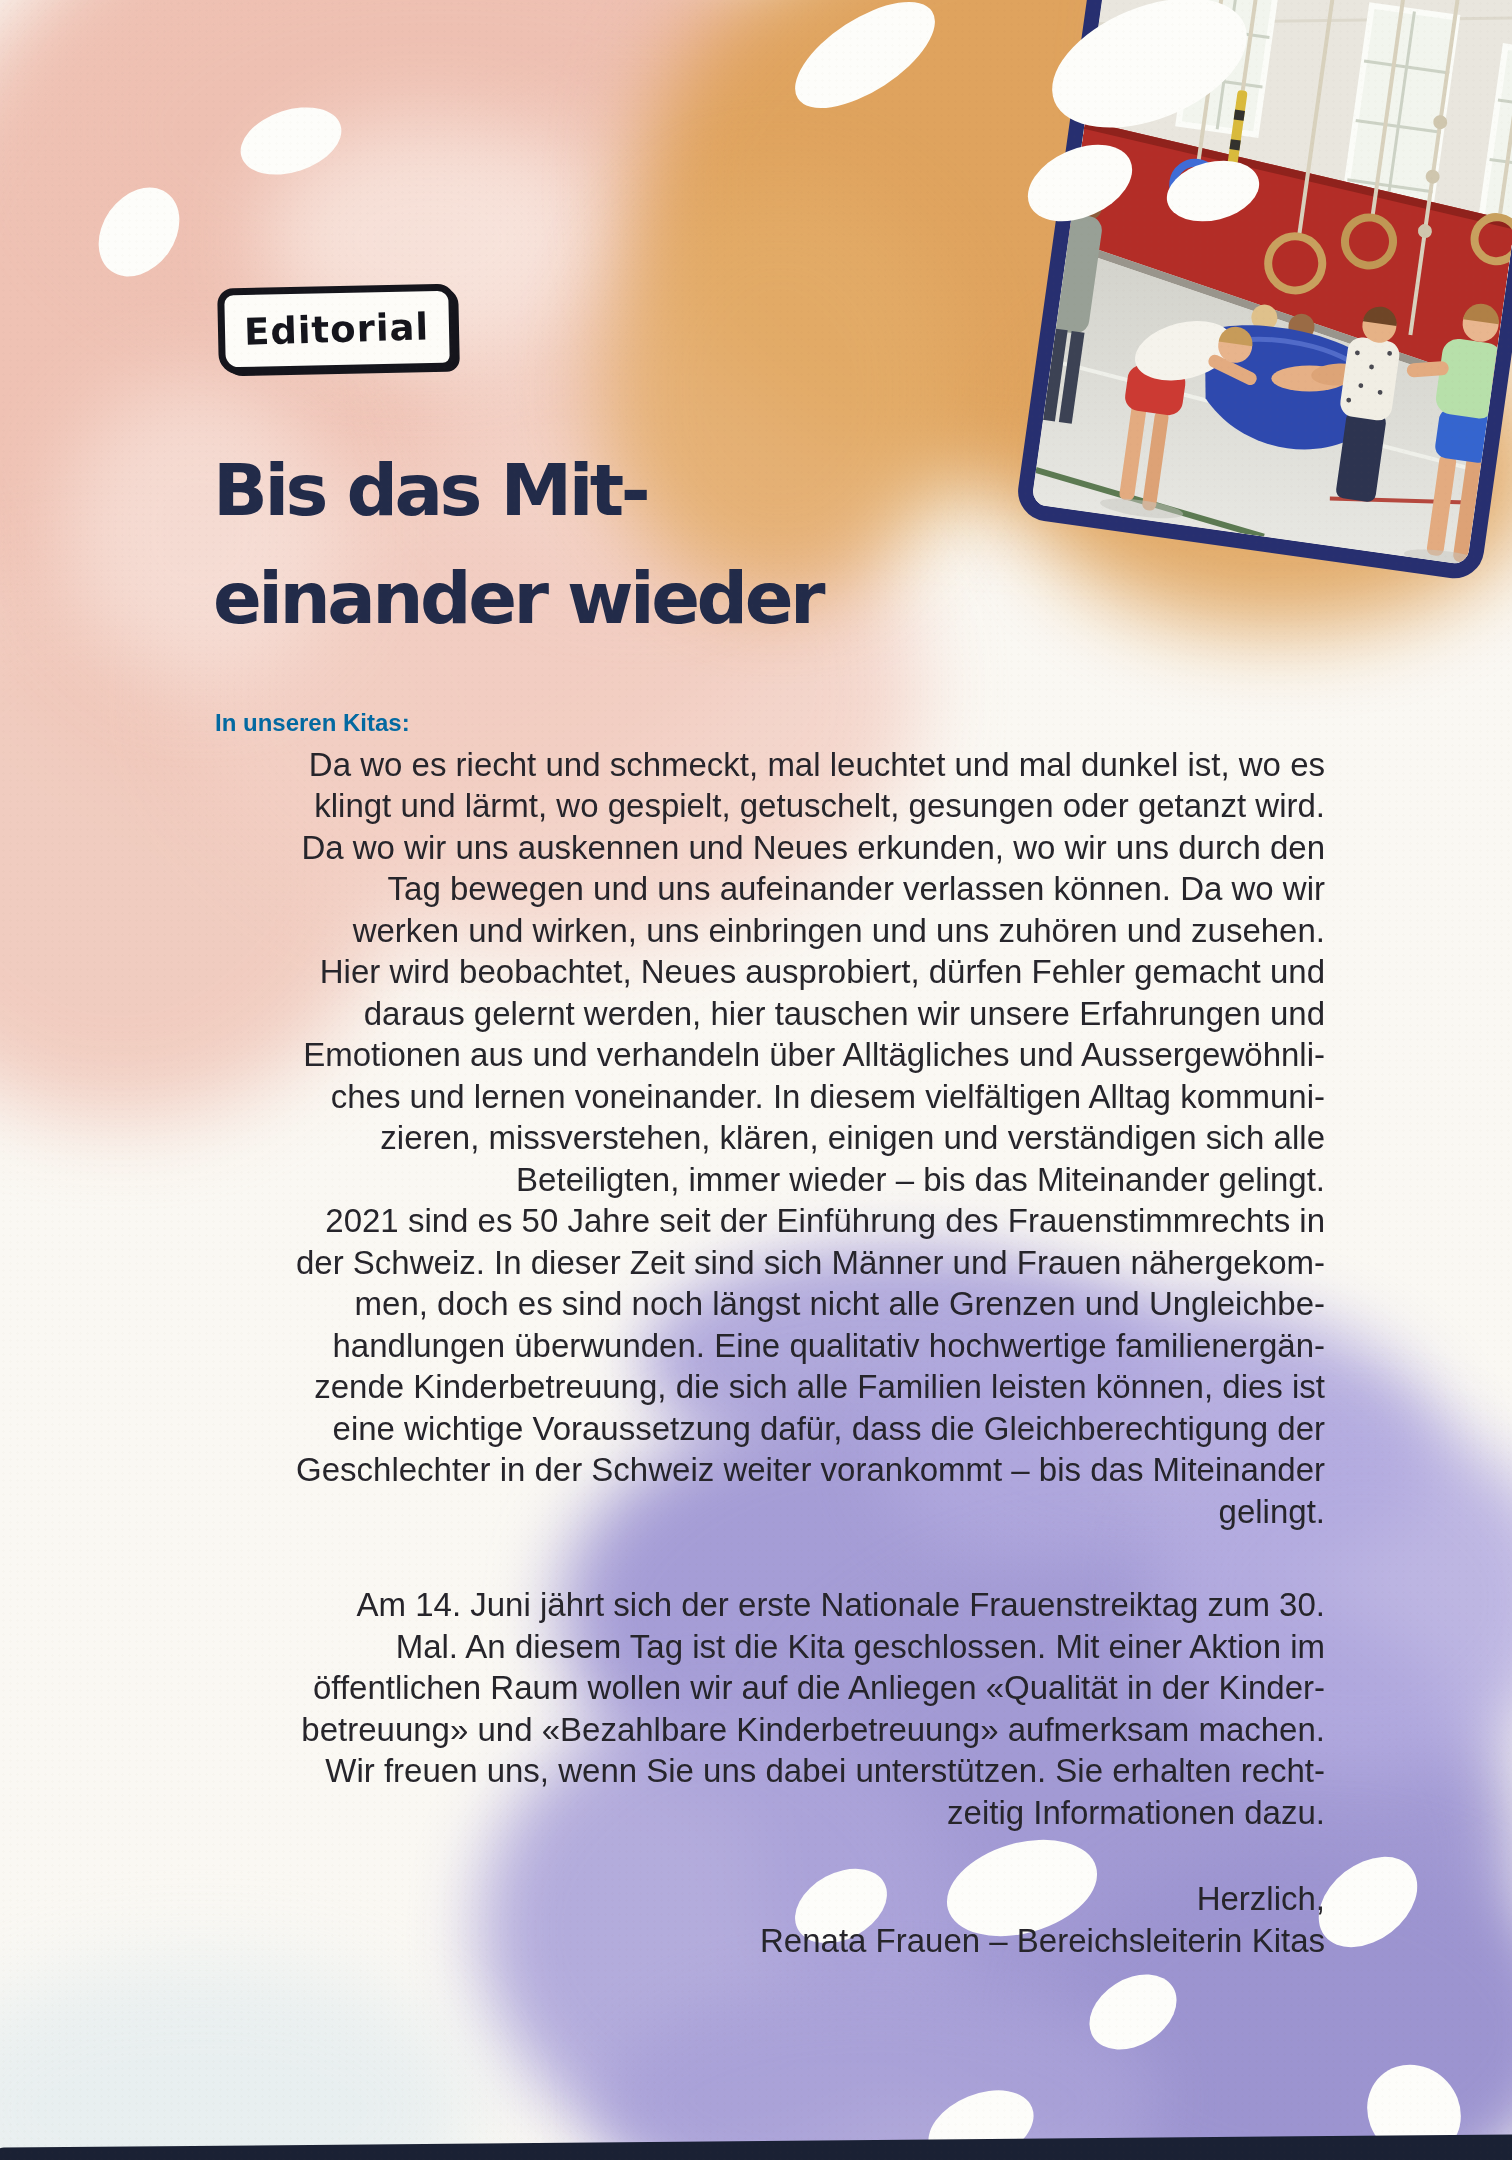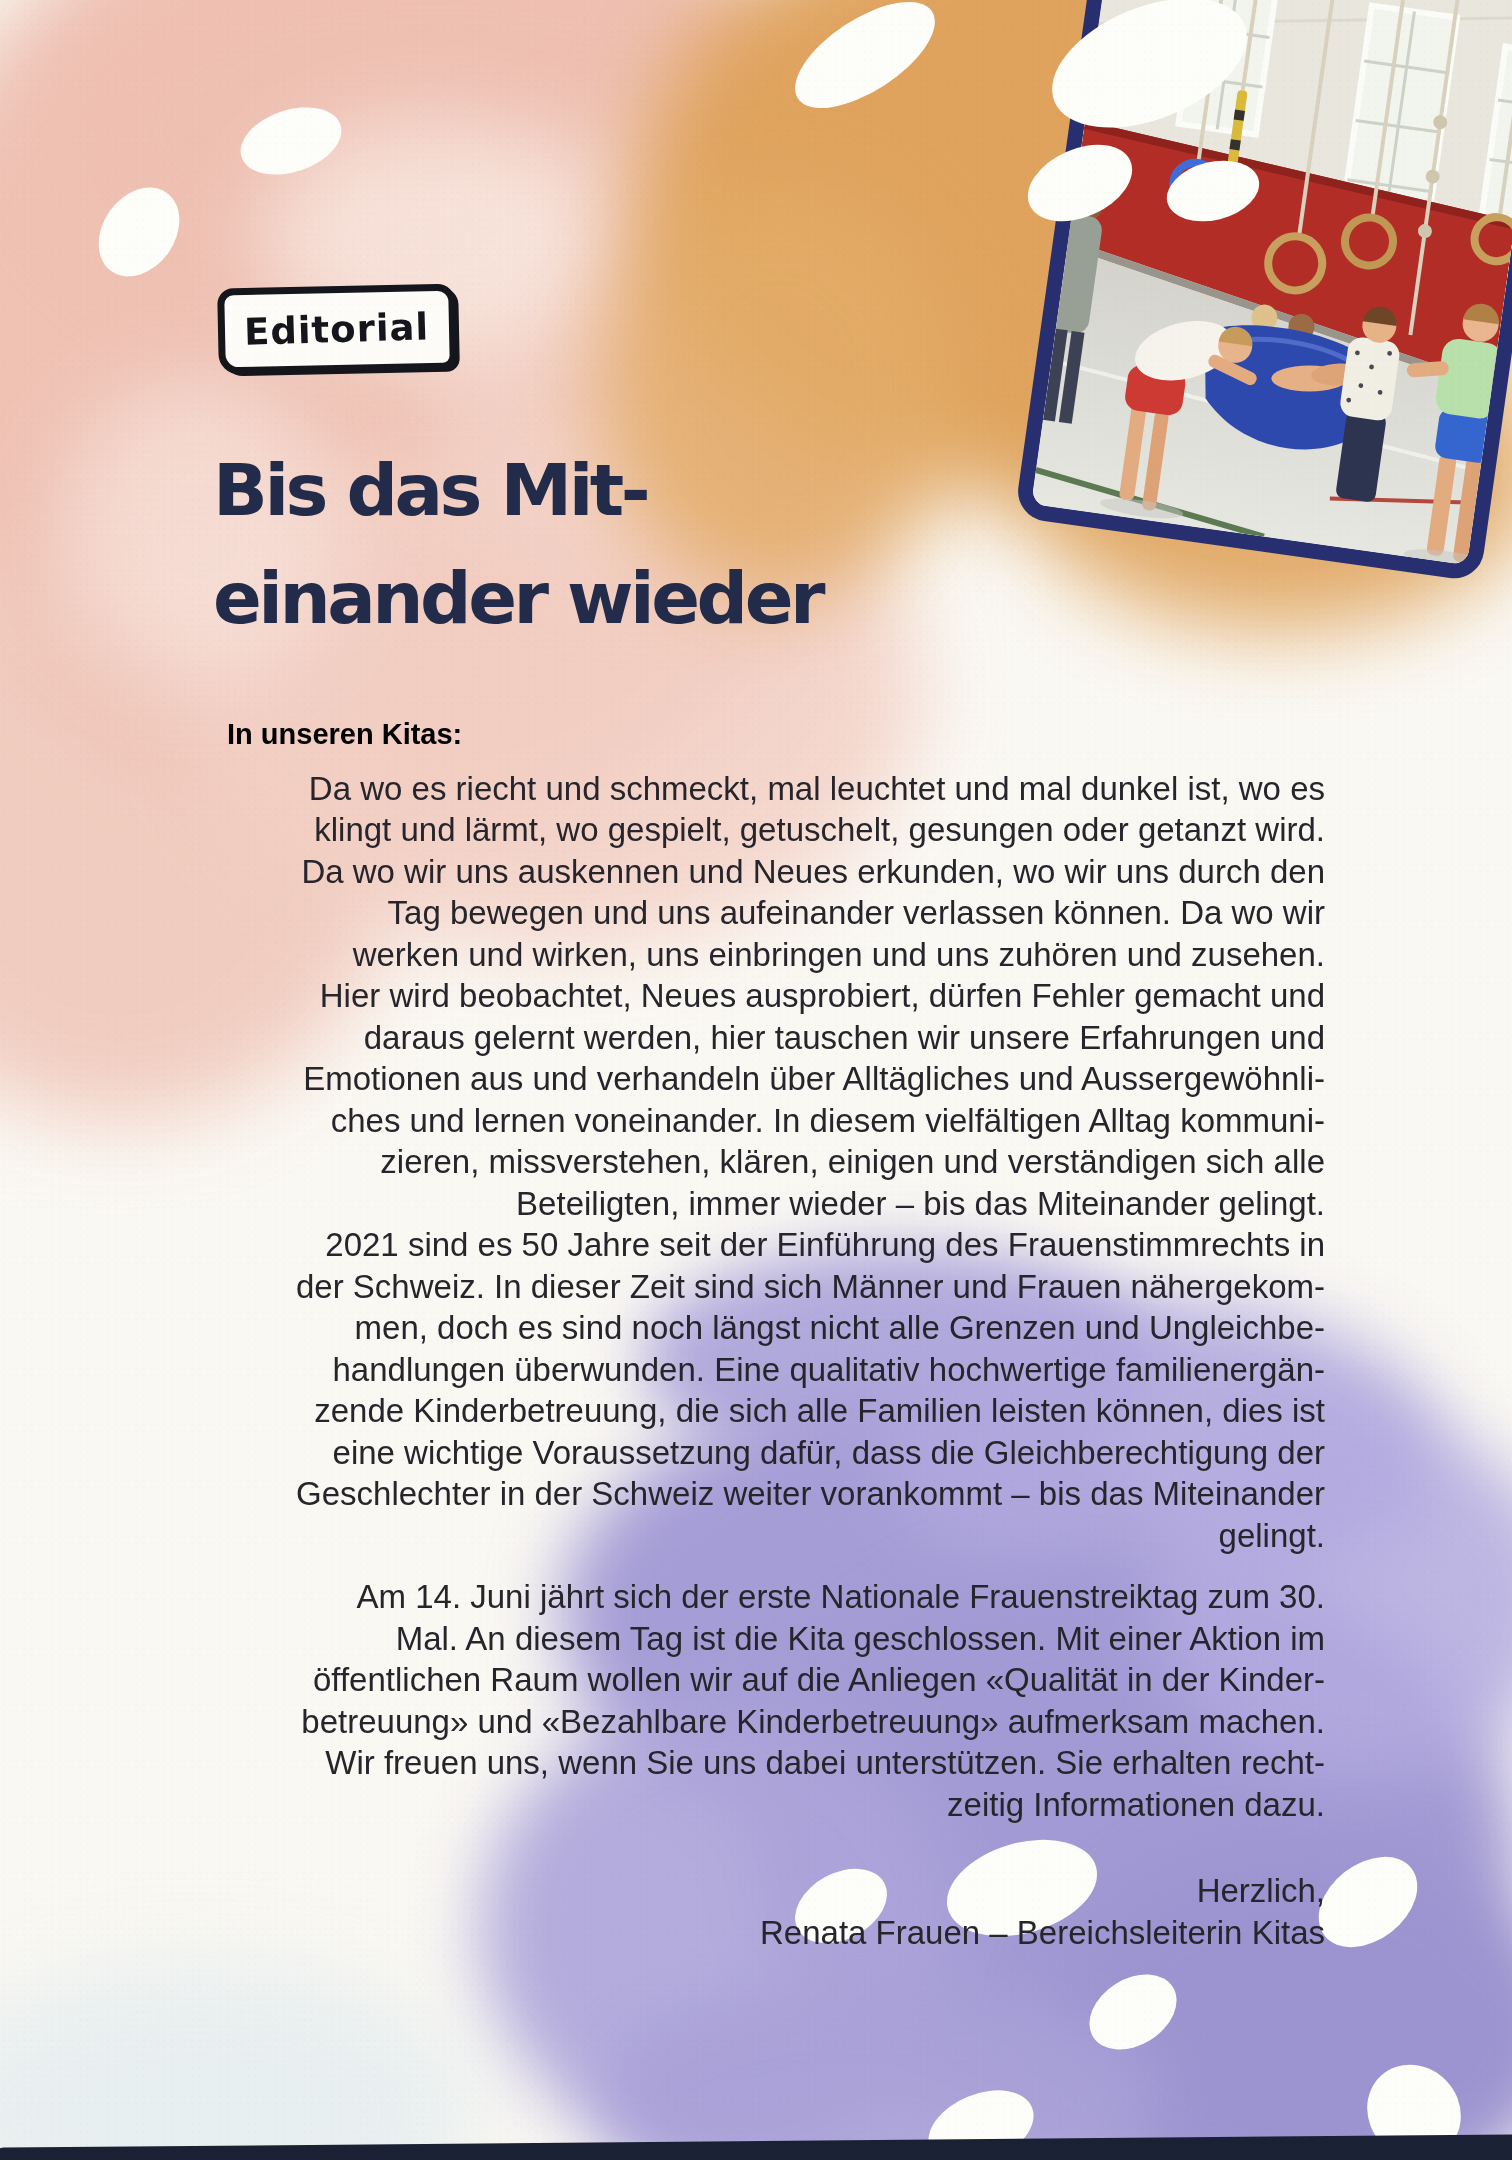--- a/index.html
+++ b/index.html
@@ -30,24 +30,24 @@
   .title{
     position:absolute;left:213px;top:436px;z-index:5;
     font-family:"DejaVu Sans",sans-serif;font-weight:800;
     font-size:72px;line-height:108px;letter-spacing:-3.5px;
     color:var(--navy_title);
   }
   .text-col{
     position:absolute;left:215px;top:702px;width:1110px;z-index:5;
     color:var(--ink);font-size:33px;line-height:41.5px;
   }
-  .text-col h2{margin:12px;font-size:29px;line-height:41.5px;font-weight:bold;color:#000000;}
+  .text-col h2{margin:0;font-size:24px;line-height:41.5px;font-weight:bold;color:#0369a1;}
   .text-col p{margin:0;white-space:pre-line;text-align:right;}
   .text-col .gap1{margin-top:37px;}
-  .text-col .gap2{margin-top:20px;}
+  .text-col .gap2{margin-top:52px;}
   .text-col .gap3{margin-top:45px;}
   .photo-frame{
     position:absolute;left:1104px;top:-122px;width:470px;height:645px;z-index:3;
     transform:rotate(8deg);transform-origin:top left;
     background:#e9e6de;border:15px solid var(--frame_navy);
     border-radius:30px;box-sizing:border-box;overflow:hidden;
   }
   .photo-frame svg{display:block;width:100%;height:100%;}
   .bottom-bar{
     position:absolute;left:-10px;top:2141px;width:1540px;height:34px;z-index:6;

